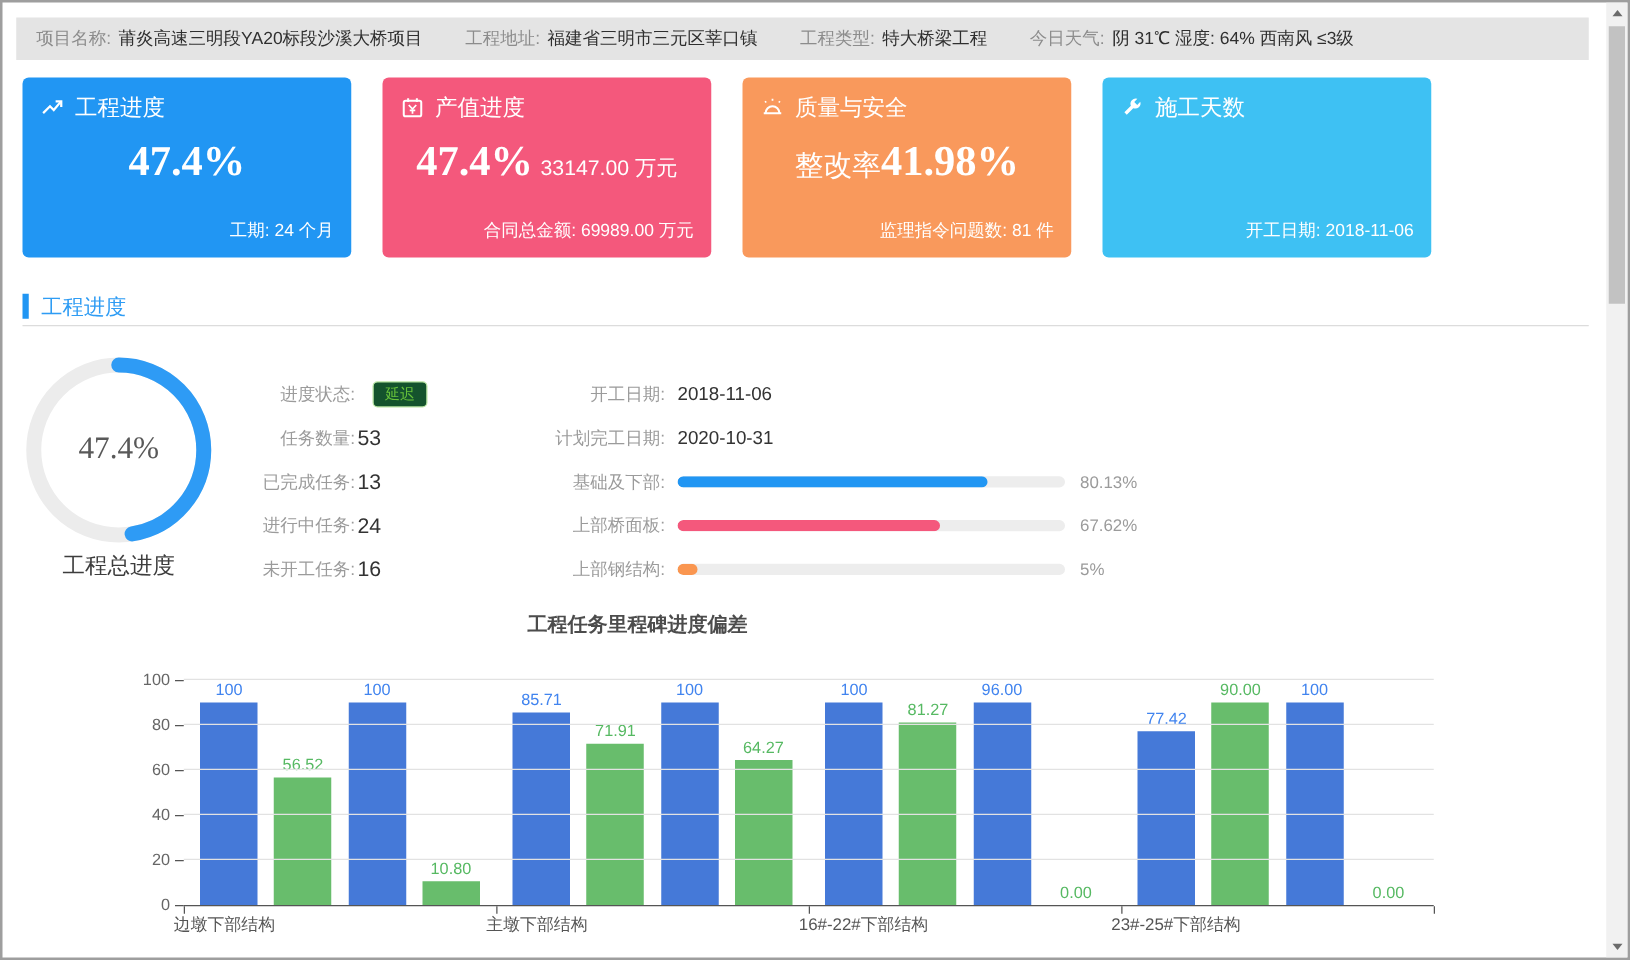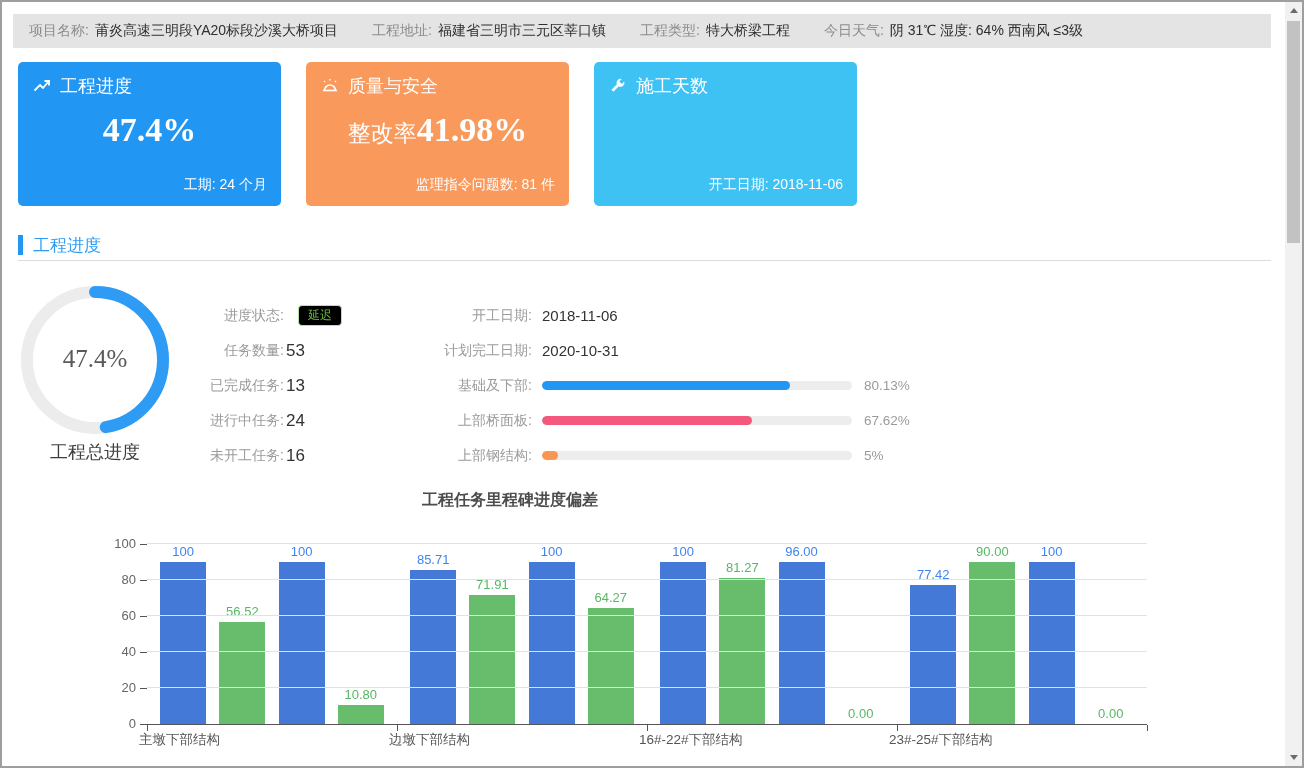--- a/index.html
+++ b/index.html
@@ -39,21 +39,21 @@
   .section-bar{width:5px;height:20px;background:#2196f3;margin-right:10px;}
   .section-title{color:#2e9cf4;font-size:17px;}
   
   .donut-wrap{position:absolute;left:18px;top:283px;width:150px;height:150px;}
   .donut-center{position:absolute;left:0;top:60px;width:150px;text-align:center;font-family:"Liberation Serif",serif;font-size:25px;color:#595959;}
   .donut-caption{position:absolute;left:18px;top:438px;width:150px;text-align:center;font-size:18px;color:#3d3d3d;}
   .stats{position:absolute;left:188px;top:296px;width:240px;}
   .stat-row{height:35px;display:flex;align-items:center;}
   .stat-label{width:94px;text-align:right;color:#9b9b9b;font-size:14px;}
   .stat-value{margin-left:2px;color:#333;font-size:17px;}
-  .badge{display:inline-block;margin-left:14px;padding:1px 9px;font-size:12px;color:#67c23a;background:#000000;border:1px solid #b7e3a1;border-radius:4px;}
+  .badge{display:inline-block;margin-left:14px;padding:1px 9px;font-size:12px;color:#67c23a;background:#14532d;border:1px solid #b7e3a1;border-radius:4px;}
   .details{position:absolute;left:428px;top:296px;width:520px;}
   .detail-row{height:35px;display:flex;align-items:center;}
   .detail-label{width:102px;text-align:right;color:#9b9b9b;font-size:14px;}
   .detail-value{margin-left:10px;color:#333;font-size:15px;}
   .pbar-track{margin-left:10px;width:310px;height:9px;background:#ededed;border-radius:5px;overflow:hidden;}
   .pbar-fill{height:9px;border-radius:5px;}
   .pbar-pct{margin-left:12px;color:#9b9b9b;font-size:13.5px;}
   
   .chart-area{position:absolute;left:0;top:480px;width:1016px;height:285px;}
   .chart-title{position:absolute;top:8px;width:100%;text-align:center;font-size:16px;font-weight:bold;color:#4c4c4c;}
@@ -89,20 +89,34 @@
             <svg viewBox="0 0 20 20">
               <path d="M2.5 14.5 L8 9 L11 12 L16.5 5.5" fill="none" stroke="#fff" stroke-width="1.8"></path>
               <path d="M12.5 5 H17 V9.5" fill="none" stroke="#fff" stroke-width="1.8"></path>
             </svg>
           </span>
           <span class="card-title">工程进度</span>
         </div>
         <div class="card-value"><span class="cv-main">47.4%</span></div>
         <div class="card-footer">工期: 24 个月</div>
       </div>
+      <div class="card card-1" style="background: rgb(244, 88, 124);">
+        <div class="card-header">
+          <span class="card-icon">
+            <svg viewBox="0 0 20 20">
+              <rect x="3" y="4.5" width="14" height="12.5" rx="1.5" fill="none" stroke="#fff" stroke-width="1.6"></rect>
+              <path d="M6.5 2.5v3M13.5 2.5v3" stroke="#fff" stroke-width="1.6"></path>
+              <path d="M7 8l3 3.2L13 8M10 11.2V15M7.8 12.2h4.4" fill="none" stroke="#fff" stroke-width="1.4"></path>
+            </svg>
+          </span>
+          <span class="card-title">产值进度</span>
+        </div>
+        <div class="card-value"><span class="cv-main">47.4%</span><span class="cv-suffix">33147.00 万元</span></div>
+        <div class="card-footer">合同总金额: 69989.00 万元</div>
+      </div>
       <div class="card card-2" style="background: rgb(249, 153, 92);">
         <div class="card-header">
           <span class="card-icon">
             <svg viewBox="0 0 20 20">
               <path d="M4.5 14.5a5.5 5.5 0 0 1 11 0" fill="none" stroke="#fff" stroke-width="1.6"></path>
               <path d="M3 14.5h14" stroke="#fff" stroke-width="1.6"></path>
               <path d="M10 4.5V3M5 6 4 5M15 6l1-1" stroke="#fff" stroke-width="1.4"></path>
             </svg>
           </span>
           <span class="card-title">质量与安全</span>
@@ -269,22 +283,22 @@
             </div>
           </div>
         </div>
     <div class="gridline" style="bottom: 36px;"></div>
         <div class="gridline" style="bottom: 72px;"></div>
         <div class="gridline" style="bottom: 108px;"></div>
         <div class="gridline" style="bottom: 144px;"></div>
         <div class="gridline" style="bottom: 180px;"></div>
       </div>
     <div class="xlabels">
+        <div class="xlabel">边墩下部结构</div>
         <div class="xlabel">主墩下部结构</div>
-        <div class="xlabel">边墩下部结构</div>
         <div class="xlabel">16#-22#下部结构</div>
         <div class="xlabel">23#-25#下部结构</div>
       </div>
   <div class="ylabel" style="top: 234px;">0</div>
       <div class="ytick" style="top: 242px;"></div>
       <div class="ylabel" style="top: 198px;">20</div>
       <div class="ytick" style="top: 206px;"></div>
       <div class="ylabel" style="top: 162px;">40</div>
       <div class="ytick" style="top: 170px;"></div>
       <div class="ylabel" style="top: 126px;">60</div>

